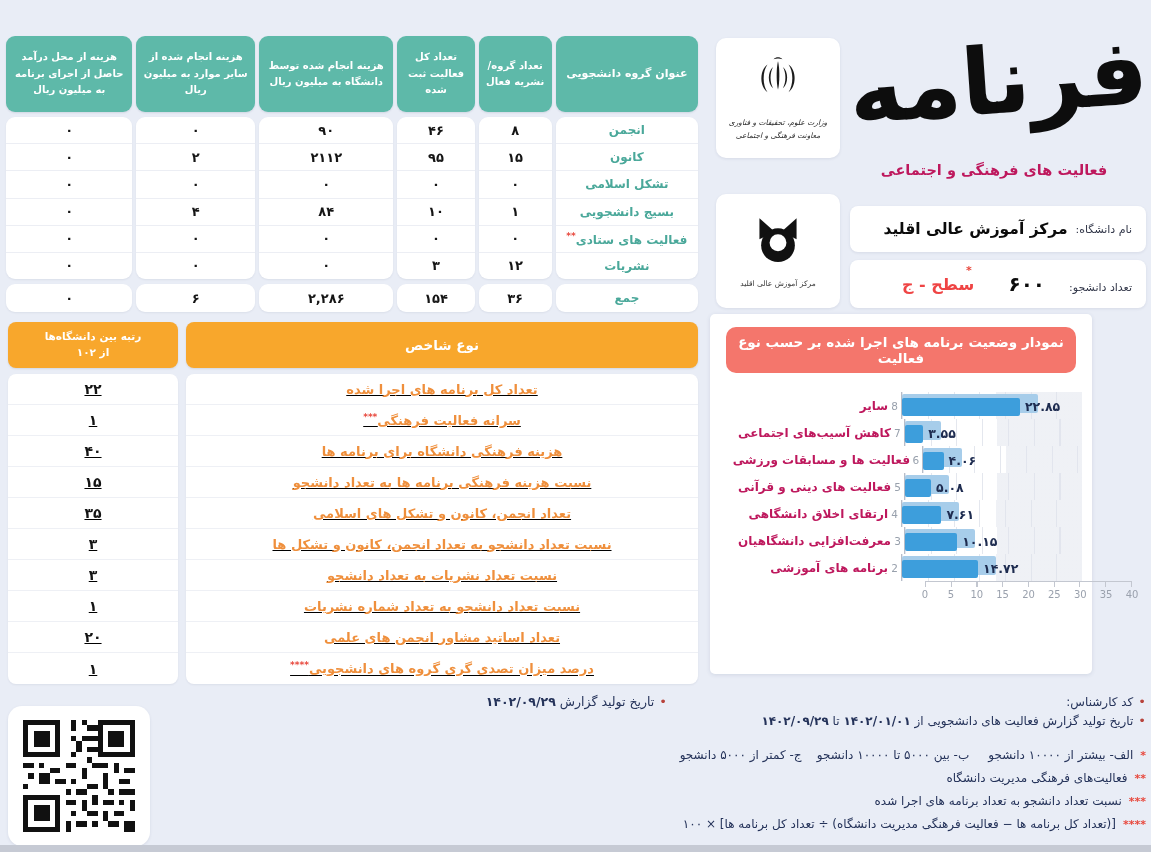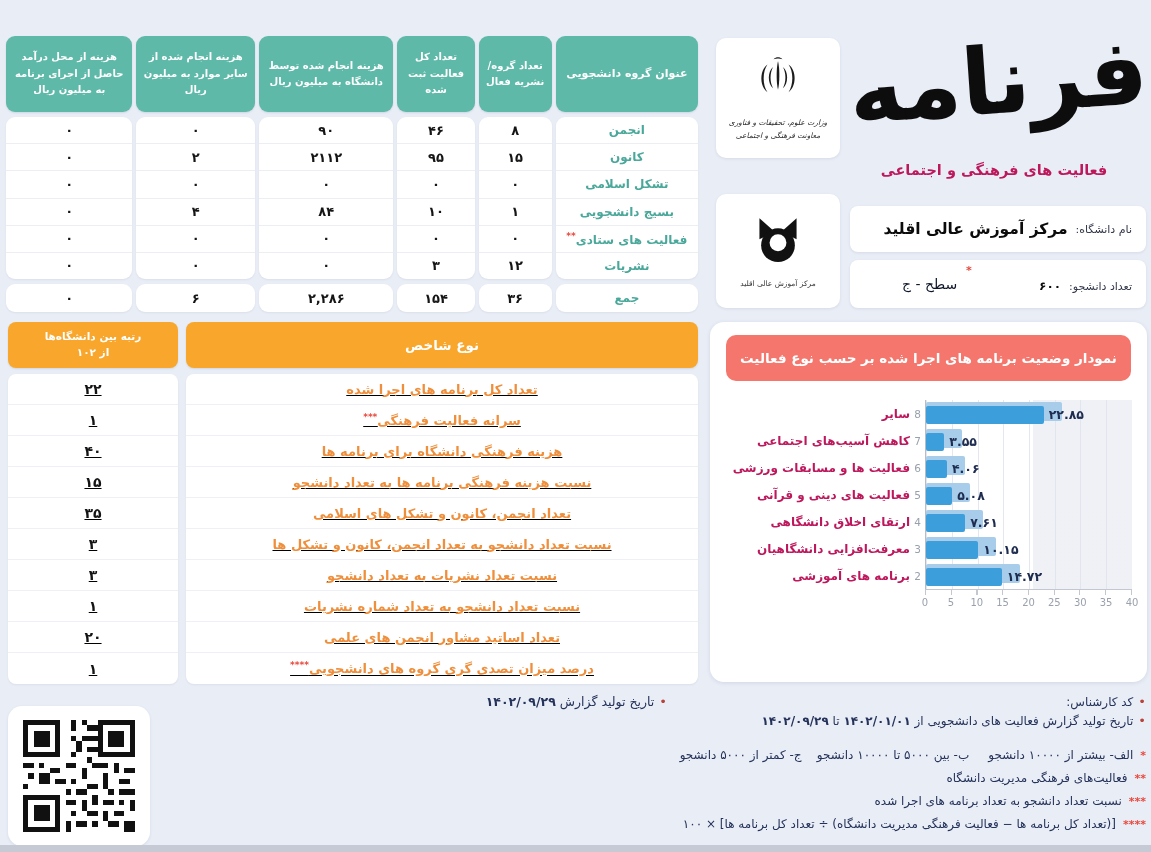--- a/index.html
+++ b/index.html
@@ -33,21 +33,21 @@
     background:#f8a72c;color:#fff;border-radius:8px;height:46px;
     display:flex;flex-direction:column;align-items:center;justify-content:center;text-align:center;
     font-weight:bold;box-shadow:0 1px 2px rgba(45,60,95,.12);
   }
   .ibd{background:#fff;border-radius:8px;display:flex;flex-direction:column;box-shadow:0 1px 2px rgba(45,60,95,.08);text-decoration:underline;}
   .irow{height:31px;display:flex;align-items:center;justify-content:center;border-bottom:1px solid #eef0f5;box-sizing:border-box;}
   .irow:last-child{border-bottom:none;}
   .ilabel{color:#ef8f3c;font-size:13px;font-weight:600;white-space:nowrap;}
   .irank{font-weight:800;font-size:14px;color:#141414;direction:ltr;}
   
-  .chart-card{position:absolute;left:710px;top:322px;width:437px;height:360px;background:#fff;border-radius:14px;box-shadow:0 1px 4px rgba(45,60,95,.12);}
+  .chart-card{position:absolute;left:710px;top:314px;width:382px;height:360px;background:#fff;border-radius:5px;box-shadow:0 1px 4px rgba(45,60,95,.12);}
   .c-title{
     position:absolute;left:16px;right:16px;top:13px;height:46px;background:#f4766c;border-radius:10px;
     color:#fff;font-size:13.5px;font-weight:bold;display:flex;align-items:center;justify-content:center;text-align:center;
   }
   .c-body{position:absolute;left:20px;top:78px;right:10px;}
   .c-row{height:27px;display:flex;align-items:center;}
   .c-label{width:180px;text-align:right;direction:rtl;font-size:12px;font-weight:700;color:#be185d;padding-left:8px;box-sizing:border-box;white-space:nowrap;}
   .c-idx{width:15px;text-align:center;font-size:10.5px;color:#98a0ac;}
   .c-plot{
     position:relative;width:206px;height:27px;border-left:1px solid #b7bdc8;
@@ -71,22 +71,22 @@
     font-size:92px;font-weight:bold;color:#0d0d0d;transform:rotate(-4deg);
   }
   .logo-sub{position:absolute;left:848px;top:162px;width:292px;text-align:center;font-size:14.5px;font-weight:800;color:#be185d;direction:rtl;}
   .uni-card{position:absolute;left:716px;top:194px;width:124px;height:114px;display:flex;flex-direction:column;align-items:center;justify-content:center;}
   .uni-cap{font-size:7.5px;color:#3a3a3a;margin-top:7px;direction:rtl;}
   .name-box{position:absolute;left:850px;top:206px;width:296px;height:46px;border-radius:8px;display:flex;direction:rtl;align-items:center;padding:0 14px;box-sizing:border-box;gap:8px;}
   .name-box .lbl{font-size:11px;color:#33384a;white-space:nowrap;}
   .name-box .val{font-size:15.5px;font-weight:800;color:#0b0b0b;white-space:nowrap;}
   .info-box{position:absolute;left:850px;top:260px;width:296px;height:48px;border-radius:8px;display:flex;direction:rtl;align-items:center;justify-content:space-between;padding:0 14px 0 52px;box-sizing:border-box;}
   .info-box .lbl{font-size:11px;color:#33384a;}
-  .info-box .val{font-size:12px;font-weight:800;color:#0b0b0b;margin-right:8px;direction:ltr;display:inline-block;}
-  .level{font-size:14px;font-weight:400;color:#0f172a;white-space:nowrap;}
+  .info-box .val{font-size:20px;font-weight:800;color:#0b0b0b;margin-right:24px;direction:ltr;display:inline-block;}
+  .level{font-size:16px;font-weight:700;color:#ef4444;white-space:nowrap;}
   .level-note{position:absolute;top:4px;left:116px;color:#e8493e;font-size:11px;font-weight:800;}
   
   .qr-card{position:absolute;left:8px;top:706px;width:142px;height:140px;border-radius:14px;display:flex;align-items:center;justify-content:center;}
   .mid-date{position:absolute;left:427px;top:694px;width:240px;direction:rtl;font-size:12.5px;color:#25335a;white-space:nowrap;}
   .mid-date b{font-weight:800;}
   .bullet{color:#b8433c;margin-left:5px;font-size:13px;}
   .fnotes{position:absolute;right:5px;top:694px;width:590px;direction:rtl;text-align:right;color:#25335a;font-size:12px;}
   .fnotes .l1{margin-bottom:4px;}
   .fnotes .l2{margin-bottom:16px;}
   .fnotes b{font-weight:800;}

